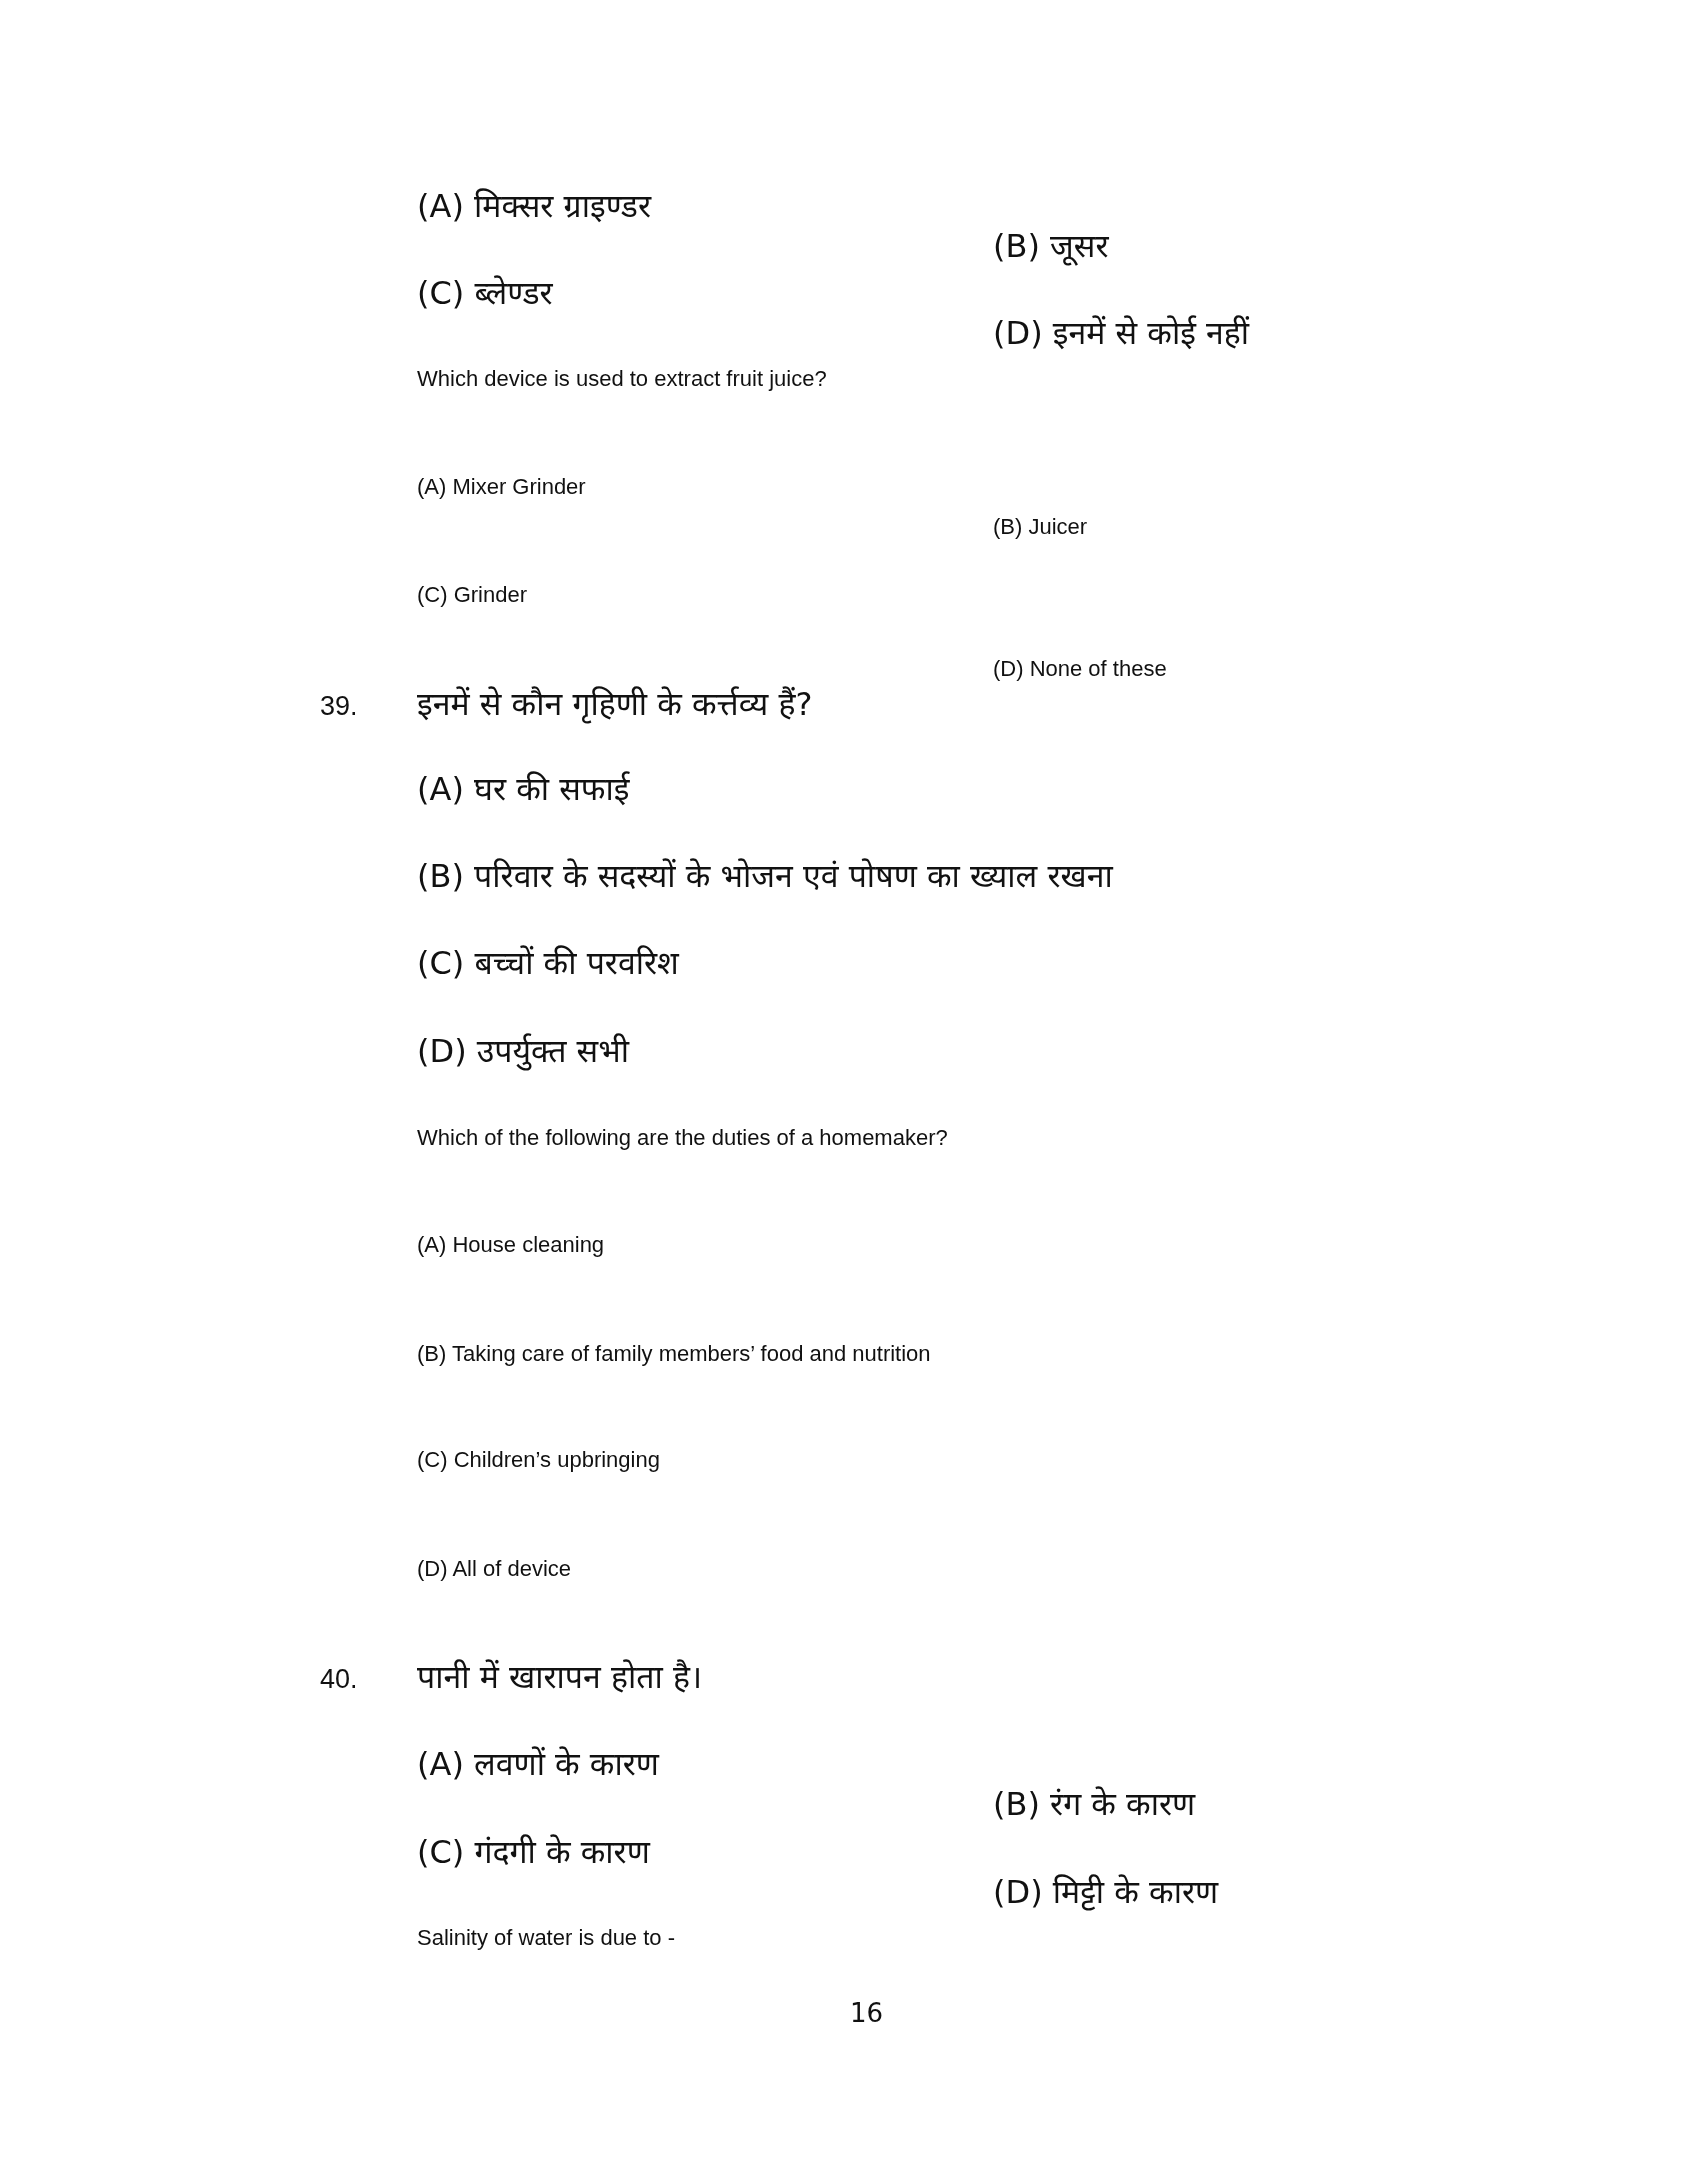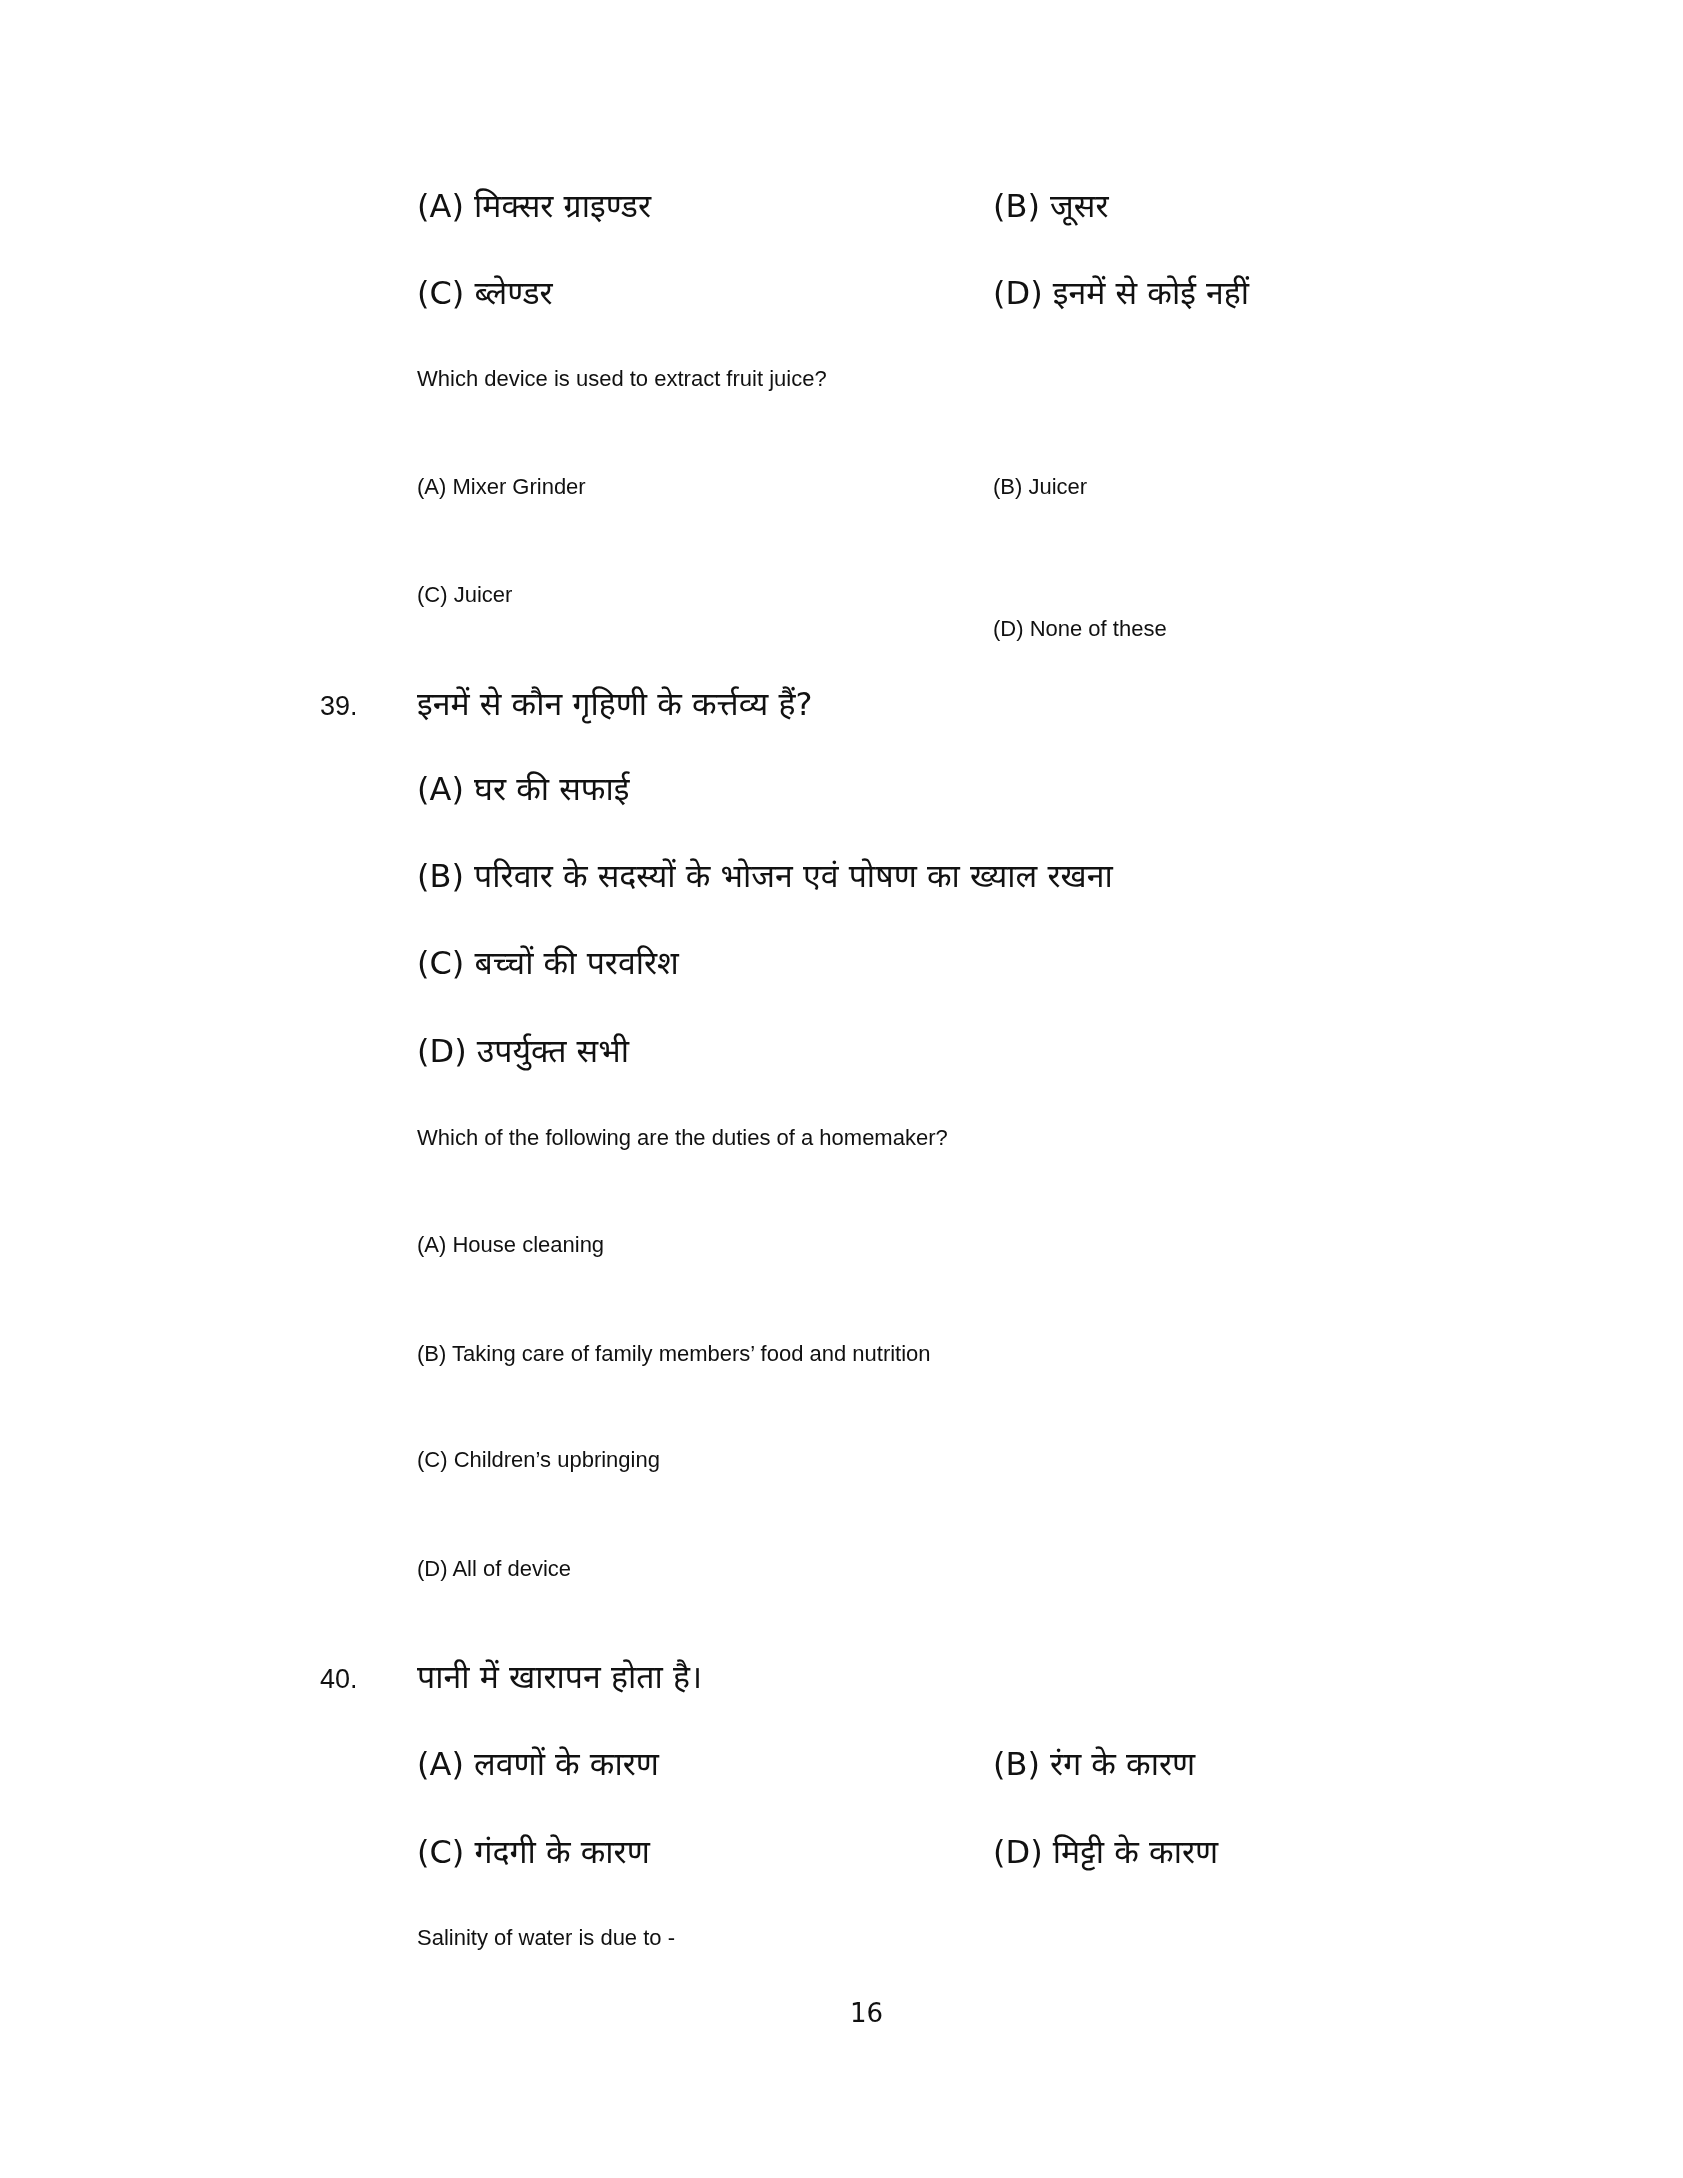--- a/index.html
+++ b/index.html
@@ -2,35 +2,35 @@
 <html><head>
 <meta charset="utf-8">
 <style>
   html, body { margin: 0; padding: 0; background: #ffffff; }
   body { width: 1683px; height: 2178px; position: relative; overflow: hidden;
          font-family: "Liberation Sans", "DejaVu Sans", sans-serif; color: #111111; }
   .line { position: absolute; font-size: 22px; line-height: 40px; white-space: nowrap; }
   .hi { font-family: "DejaVu Sans", "Liberation Sans", sans-serif; font-size: 32px; }
   .qnum { position: absolute; left: 320px; font-size: 27px; line-height: 40px; text-align: center; }
   .col1 { left: 417px; text-align: center; }
-  .col2 { left: 993px; }
+  .col2 { left: 993px; margin-top: 40px; }
   .pagenum { position: absolute; left: 0; width: 1733px; text-align: center; font-size: 26px;
              font-family: "DejaVu Sans", sans-serif; }
 </style>
 </head>
 <body>
 
 <div class="line hi col1" style="top:186px">(A) मिक्सर ग्राइण्डर</div>
 <div class="line hi col2" style="top:186px">(B) जूसर</div>
 <div class="line hi col1" style="top:273px">(C) ब्लेण्डर</div>
 <div class="line hi col2" style="top:273px">(D) इनमें से कोई नहीं</div>
 <div class="line col1" style="top:359px">Which device is used to extract fruit juice?</div>
 <div class="line col1" style="top:467px">(A) Mixer Grinder</div>
 <div class="line col2" style="top:467px">(B) Juicer</div>
-<div class="line col1" style="top:575px">(C) Juicer</div>
+<div class="line col1" style="top:575px">(C) Grinder</div>
 <div class="line col2" style="top:609px">(D) None of these</div>
 
 <div class="qnum" style="top:686px">39.</div>
 <div class="line hi col1" style="top:684px">इनमें से कौन गृहिणी के कर्त्तव्य हैं?</div>
 <div class="line hi col1" style="top:769px">(A) घर की सफाई</div>
 <div class="line hi col1" style="top:856px">(B) परिवार के सदस्यों के भोजन एवं पोषण का ख्याल रखना</div>
 <div class="line hi col1" style="top:943px">(C) बच्चों की परवरिश</div>
 <div class="line hi col1" style="top:1031px">(D) उपर्युक्त सभी</div>
 <div class="line col1" style="top:1118px">Which of the following are the duties of a homemaker?</div>
 <div class="line col1" style="top:1225px">(A) House cleaning</div>

